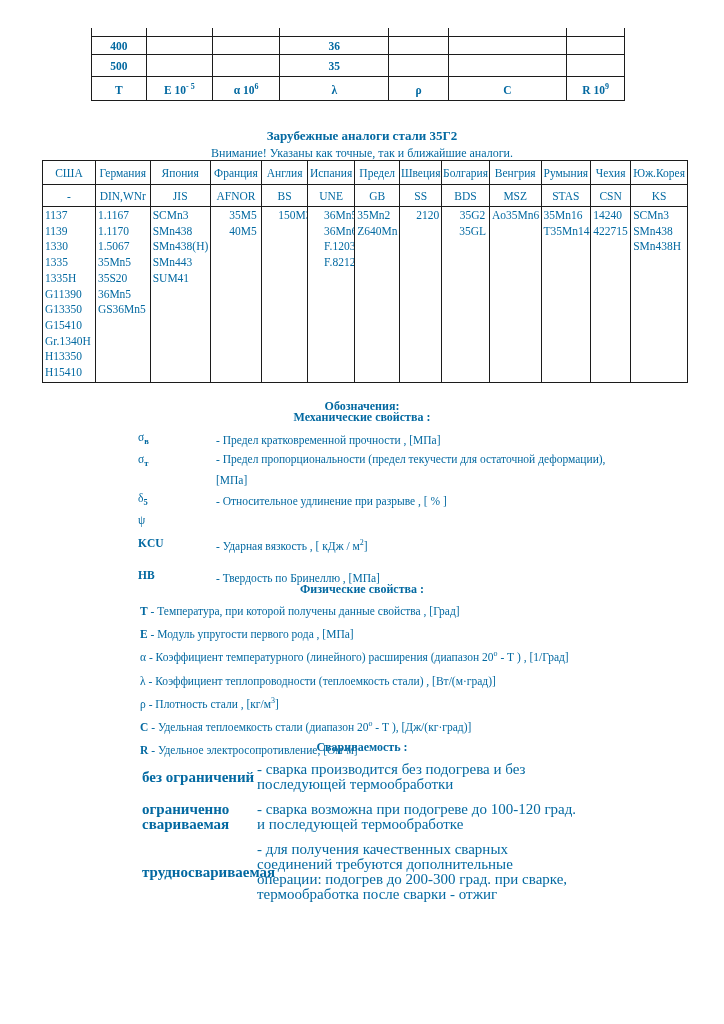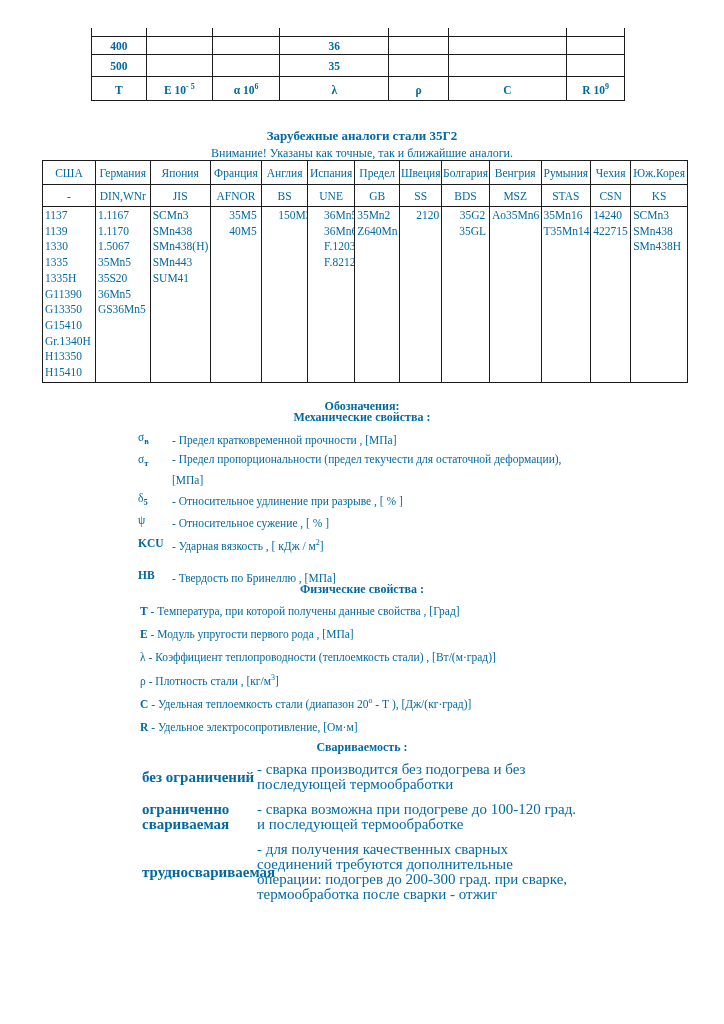--- a/index.html
+++ b/index.html
@@ -35,21 +35,21 @@
 
   
   .h1{position:absolute;left:0;width:724px;text-align:center;font-weight:bold;font-size:12px;}
   .h-oboznach{top:399px;}
   .h-mech{top:410px;}
   .h-phys{top:582px;}
   .h-weld{top:740px;}
 
   
   .mech-list{position:absolute;left:138px;top:428px;width:470px;font-size:11.5px;}
-  .mrow{display:flex;line-height:18px;}
+  .mrow{display:flex;line-height:18px;gap:44px;}
   .mrow .msym{width:34px;flex:none;}
   .mrow .mtxt{width:420px;}
   .msub{vertical-align:sub;font-size:8.5px;font-weight:bold;}
   .isup{vertical-align:super;font-size:8px;}
   .sym-bold .msym{font-weight:bold;}
   .gap-top{margin-top:10px;}
 
   
   .phys-list{position:absolute;left:140px;top:600px;width:560px;font-size:11.5px;}
   .prow{line-height:15px;margin-bottom:4.4px;white-space:nowrap;}
@@ -231,37 +231,37 @@
     <div class="mrow">
       <span class="msym"><span>σ</span><span class="msub">т</span></span>
       <span class="mtxt"><span>- Предел пропорциональности (предел текучести для остаточной деформации), [МПа]</span><span class="isup"></span><span></span></span>
     </div>
     <div class="mrow">
       <span class="msym"><span>δ</span><span class="msub">5</span></span>
       <span class="mtxt"><span>- Относительное удлинение при разрыве , [ % ]</span><span class="isup"></span><span></span></span>
     </div>
     <div class="mrow">
       <span class="msym"><span>ψ</span><span class="msub"></span></span>
-      <span class="mtxt"><span>- Относительное сужение , [ % ]</span><span class="isup"></span><span></span></span>
     </div>
     <div class="mrow sym-bold">
       <span class="msym"><span>KCU</span><span class="msub"></span></span>
       <span class="mtxt"><span>- Ударная вязкость , [ кДж / м</span><span class="isup">2</span><span>]</span></span>
     </div>
     <div class="mrow sym-bold gap-top">
       <span class="msym"><span>HB</span><span class="msub"></span></span>
       <span class="mtxt"><span>- Твердость по Бринеллю , [МПа]</span><span class="isup"></span><span></span></span>
     </div>
   </div>
 
   <div class="h1 h-phys">Физические свойства :</div>
 
   <div class="phys-list">
     <div class="prow"><span class="psym-b">T</span> <span>- Температура, при которой получены данные свойства , [Град]</span><span class="isup"></span><span></span></div>
     <div class="prow"><span class="psym-b">E</span> <span>- Модуль упругости первого рода , [МПа]</span><span class="isup"></span><span></span></div>
+    <div class="prow"><span>α</span> <span>- Коэффициент температурного (линейного) расширения (диапазон 20</span><span class="isup">о</span><span> - Т ) , [1/Град]</span></div>
     <div class="prow"><span>λ</span> <span>- Коэффициент теплопроводности (теплоемкость стали) , [Вт/(м·град)]</span><span class="isup"></span><span></span></div>
     <div class="prow"><span>ρ</span> <span>- Плотность стали , [кг/м</span><span class="isup">3</span><span>]</span></div>
     <div class="prow"><span class="psym-b">C</span> <span>- Удельная теплоемкость стали (диапазон 20</span><span class="isup">о</span><span> - Т ), [Дж/(кг·град)]</span></div>
     <div class="prow"><span class="psym-b">R</span> <span>- Удельное электросопротивление, [Ом·м]</span><span class="isup"></span><span></span></div>
   </div>
 
   <div class="h1 h-weld">Свариваемость :</div>
 
   <div class="weld-list">
     <div class="wrow">

